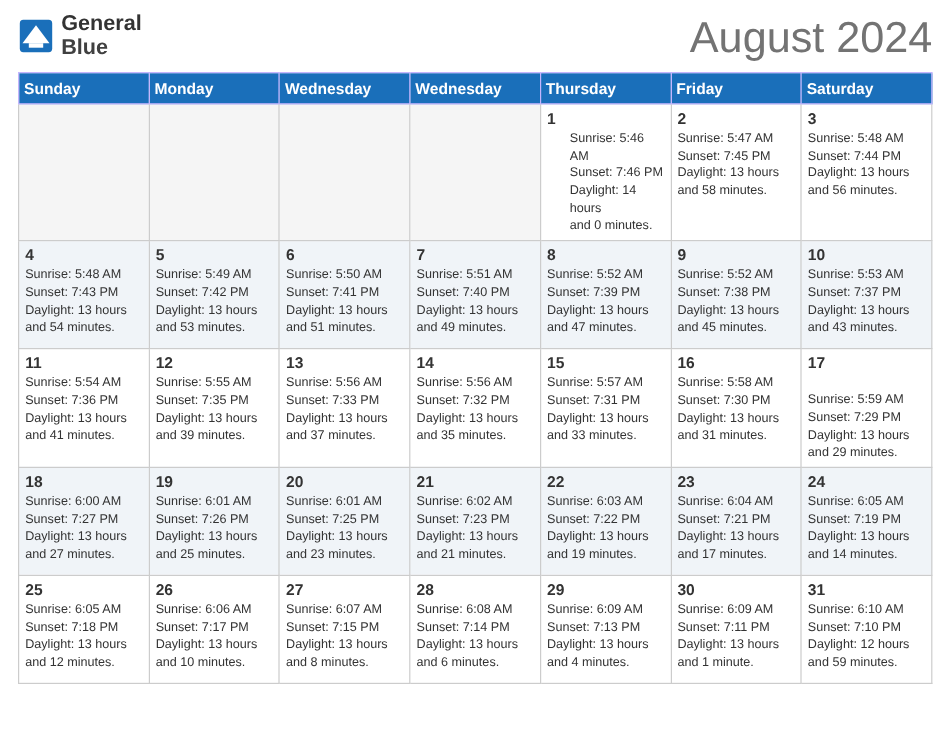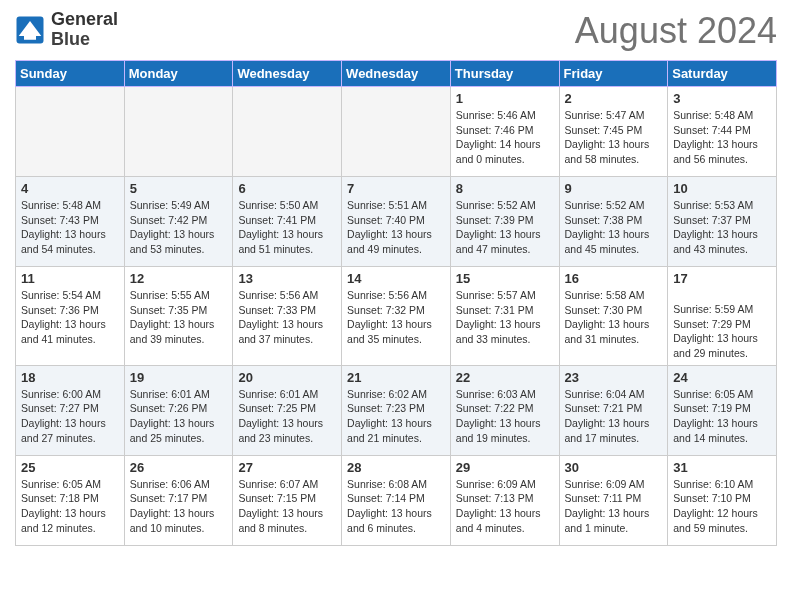--- a/index.html
+++ b/index.html
@@ -122,21 +122,21 @@
       </tr>
   </thead>
   <tbody id="calendar-body">
   <tr>
         <td class="empty"></td>
         <td class="empty"></td>
         <td class="empty"></td>
         <td class="empty"></td>
         <td>
           <div class="day-number">1</div>
-          <div class="day-info" style="white-space: pre-line;">Sunrise: 5:46 AM
+          <div class="day-info" style="white-space: pre-line; margin-left: 19px;">Sunrise: 5:46 AM
 Sunset: 7:46 PM
 Daylight: 14 hours
 and 0 minutes.</div>
         </td>
         <td>
           <div class="day-number">2</div>
           <div class="day-info" style="white-space: pre-line;">Sunrise: 5:47 AM
 Sunset: 7:45 PM
 Daylight: 13 hours
 and 58 minutes.</div>

